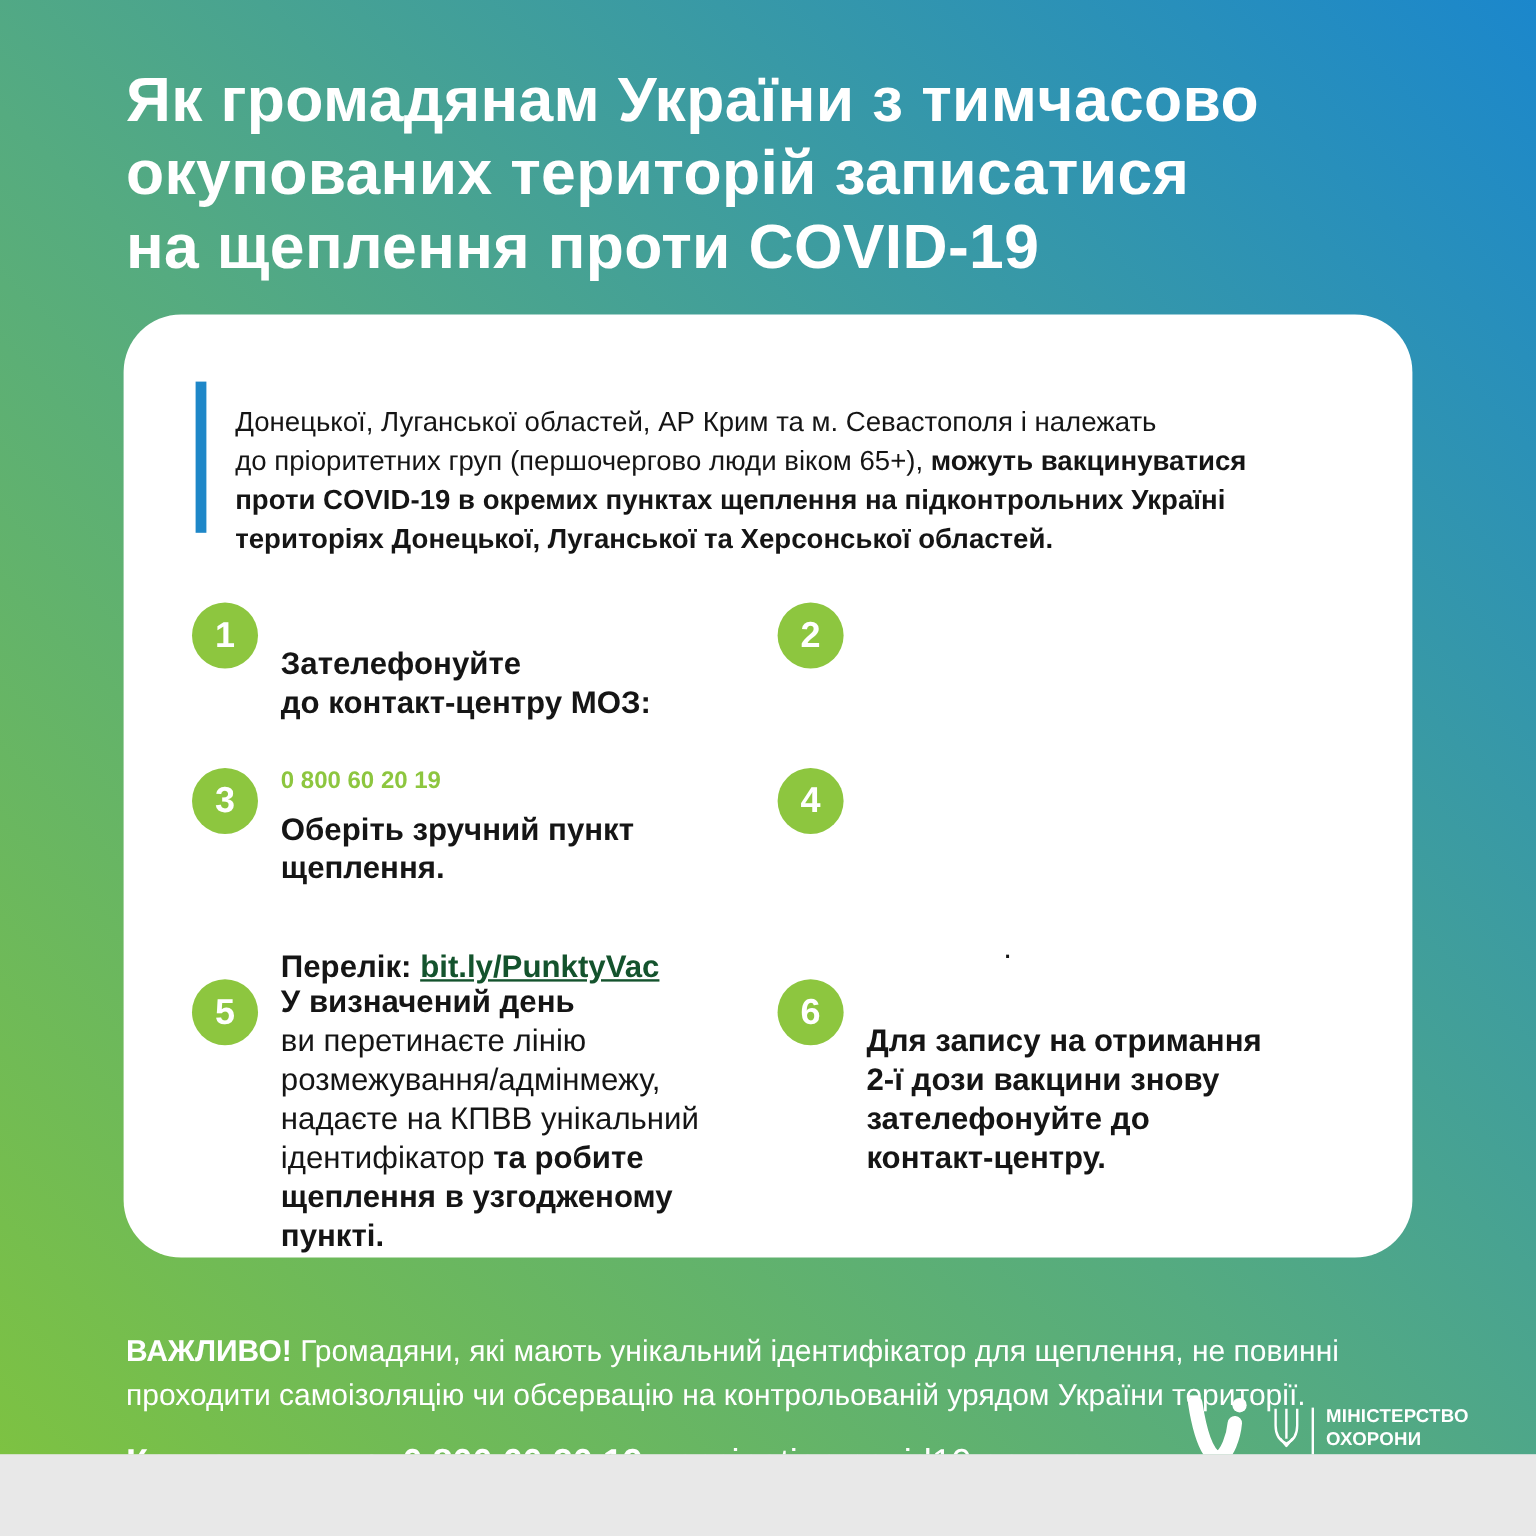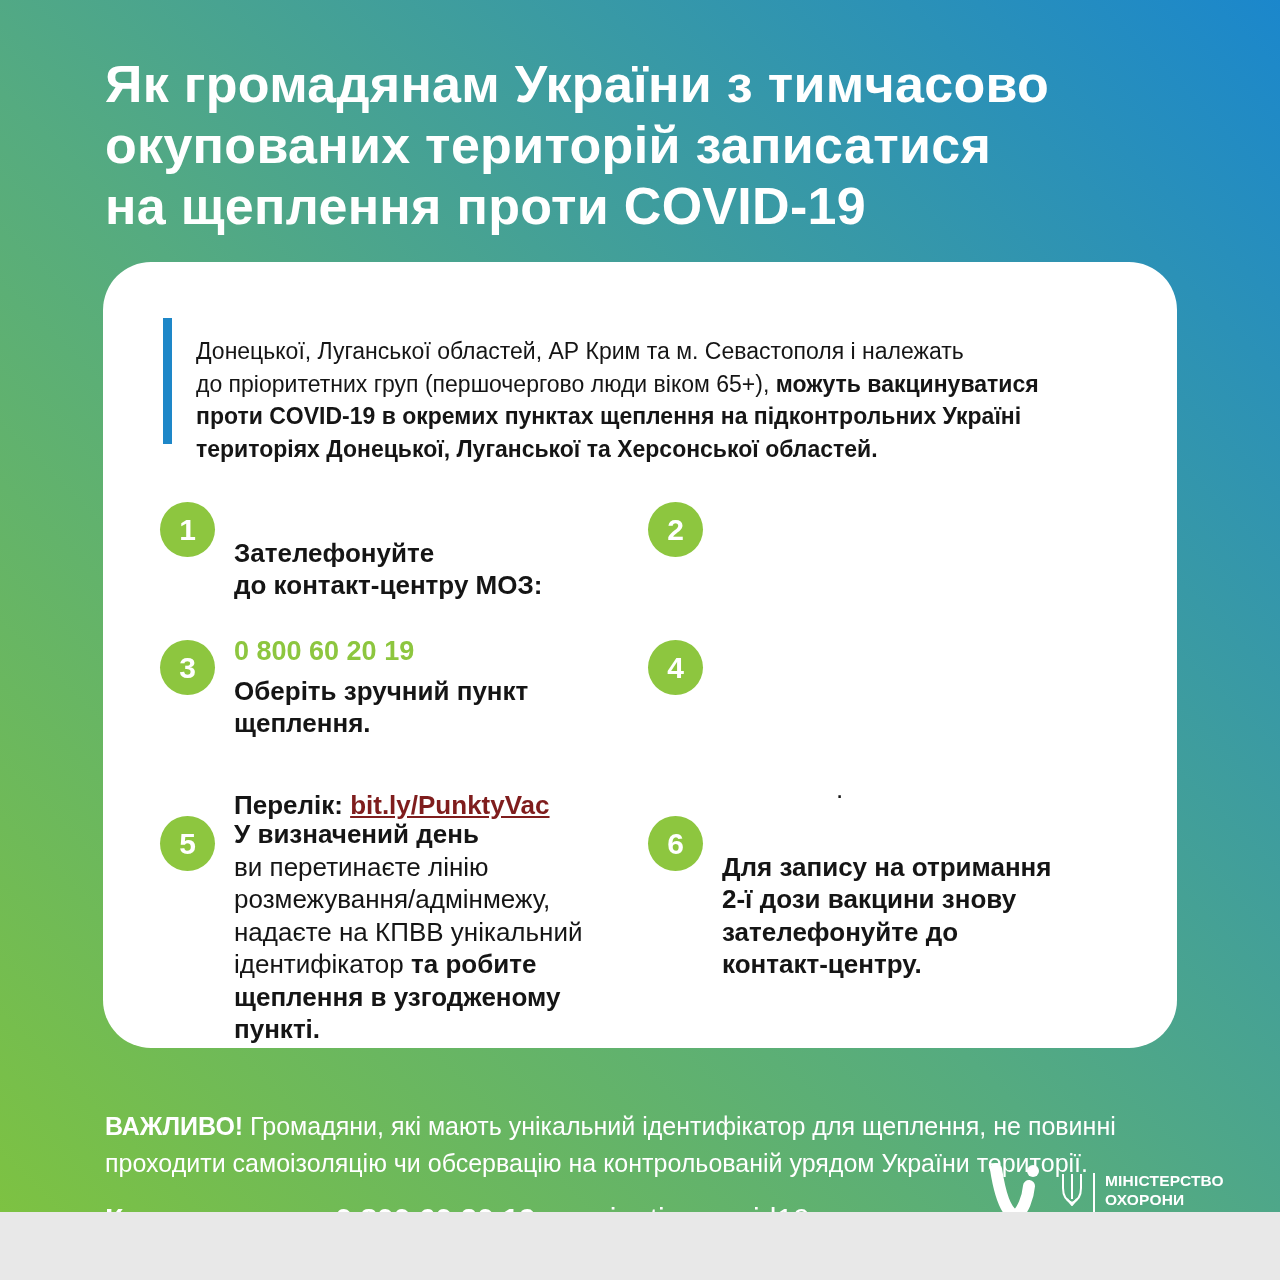--- a/index.html
+++ b/index.html
@@ -25,24 +25,24 @@
   }
   .b{font-weight:700;}
   .step{position:absolute;display:flex;align-items:flex-start;}
   .step-circle{
     flex:0 0 55px;width:55px;height:55px;border-radius:50%;
     background:#8dc63f;color:#fff;font-size:30px;font-weight:700;
     display:flex;align-items:center;justify-content:center;
   }
   .step-body{margin-left:19px;padding-top:2px;color:#151515;font-size:26px;line-height:32.5px;white-space:pre-line;}
   .step-title{font-weight:700;}
-  .phone{color:#8dc63f;font-weight:700;font-size:27px;margin-top:1px;}
+  .phone{color:#8dc63f;font-weight:700;font-size:20px;margin-top:1px;}
   .note{font-size:23.5px;line-height:30px;margin-top:5px;}
   .link-row{margin-top:17px;font-weight:700;}
-  .link{color:#7f1d1d;text-decoration:underline;cursor:pointer;}
+  .link{color:#14532d;text-decoration:underline;cursor:pointer;}
   #step1{left:57px;top:240px;width:430px;}
   #step2{left:545px;top:240px;width:480px;}
   #step3{left:57px;top:378px;width:430px;}
   #step4{left:545px;top:378px;width:480px;}
   #step5{left:57px;top:554px;width:440px;}
   #step6{left:545px;top:554px;width:480px;}
   .stray-dot{position:absolute;left:733px;top:512px;color:#151515;font-size:26px;}
   .important{
     position:absolute;left:105px;top:1083px;width:1090px;
     color:#fff;font-size:25px;line-height:37px;white-space:pre-line;

